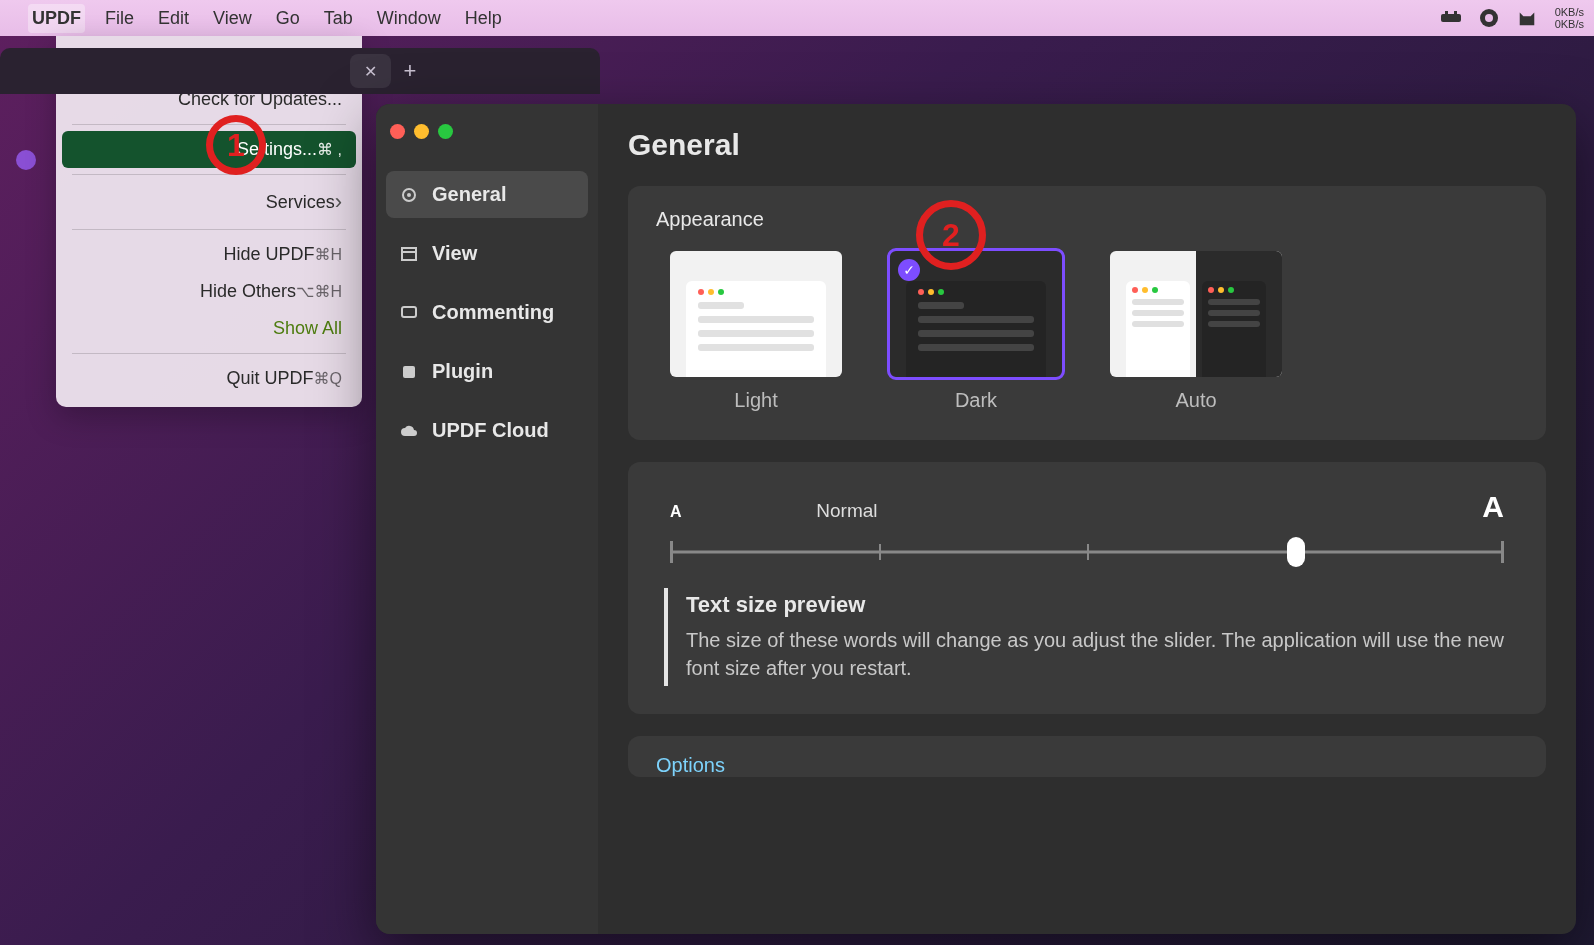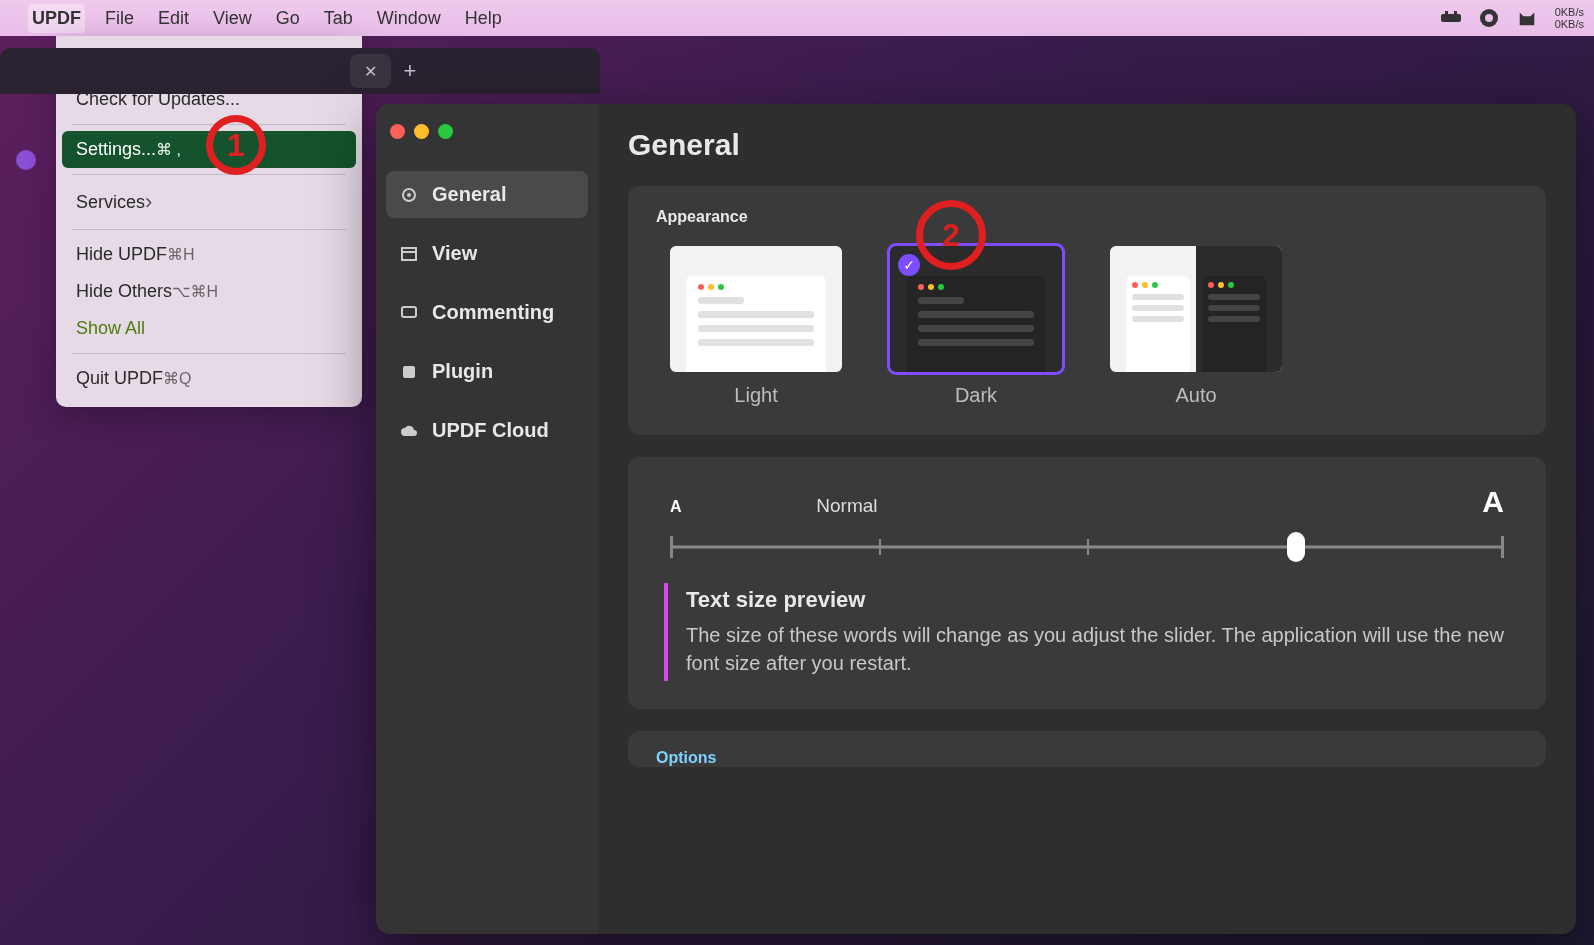--- a/index.html
+++ b/index.html
@@ -37,21 +37,21 @@
   border-radius: 0 0 10px 10px;
   box-shadow: 0 10px 30px rgba(0,0,0,0.25);
   padding: 8px 6px 10px;
   font-size: 18px;
   color: #2a2a2a;
 }
 .dropdown .drow {
   display: flex; align-items: center;
   padding: 8px 14px;
   border-radius: 6px;
-  justify-content: flex-start;
+  justify-content: flex-end;
 }
 .dropdown .drow.sel { background: #14532d; color: #fff; }
 .dropdown .drow.dis { color: #4d7c0f; }
 .dropdown .sep { height:1px; background: rgba(0,0,0,0.15); margin: 6px 10px; }
 .dropdown .sc { color: rgba(0,0,0,0.55); font-size: 16px; }
 .dropdown .drow.sel .sc { color: rgba(255,255,255,0.9); }
 .chevright::after { content:"›"; font-size:22px; color:#555; }
 
 
 .callout {
@@ -117,21 +117,21 @@
   overflow: hidden;
 }
 .content h1 { font-size: 30px; font-weight: 700; margin-bottom: 24px; }
 
 .card {
   background:#3a3a3a;
   border-radius: 12px;
   padding: 22px 28px 28px;
   margin-bottom: 22px;
 }
-.card h2 { font-size: 16px; font-weight: 700; margin-bottom: 20px; }
+.card h2 { font-size: 20px; font-weight: 400; margin-bottom: 20px; }
 
 .themes { display:flex; gap:48px; margin-top: 6px; padding-left:14px; }
 .theme { display:flex; flex-direction:column; align-items:center; gap:12px; }
 .thumb { width: 172px; height: 126px; border-radius: 6px; position: relative; overflow:hidden; }
 .thumb.sel { outline: 3px solid #7d4dff; outline-offset: 0; }
 .thumb .badge {
   position:absolute; top:8px; left:8px; width:22px; height:22px; border-radius:50%;
   background:#7d4dff; color:#fff; display:flex; align-items:center; justify-content:center; font-size:14px;
 }
 .theme .tlabel { color:#bdbdbd; font-size:20px; }
@@ -160,21 +160,21 @@
 .fs-small { font-size:16px; font-weight:700; color:#fff; }
 .fs-normal { font-size:19px; color:#ddd; }
 .fs-big { font-size:30px; font-weight:800; color:#fff; }
 
 .slider { position:relative; height:24px; margin: 6px 14px 24px; }
 .track { position:absolute; top:50%; left:0; right:0; height:3px; background:#888; transform:translateY(-50%); }
 .tick { position:absolute; top:4px; height:16px; width:2px; background:#888; }
 .tick.end { height:22px; top:1px; width:3px; }
 .knob { position:absolute; top:1px; width:18px; height:30px; background:#fff; border-radius:9px; transform:translateY(-4px); }
 
-.preview { border-left: 4px solid #d946ef; padding: 4px 0 4px 18px; margin: 0 8px; }
+.preview { border-left: 4px solid #e5e5e5; padding: 4px 0 4px 18px; margin: 0 8px; }
 .preview .pt { font-size:22px; font-weight:700; margin-bottom:8px; }
 .preview .pd { font-size:20px; color:#c8c8c8; line-height:1.4; }
 
 .card.ghost { padding:18px 28px 0; }
 .card.ghost h2 { color:#7dd3fc; margin:0; }
 
 </style>
 </head>
 <body>
 

